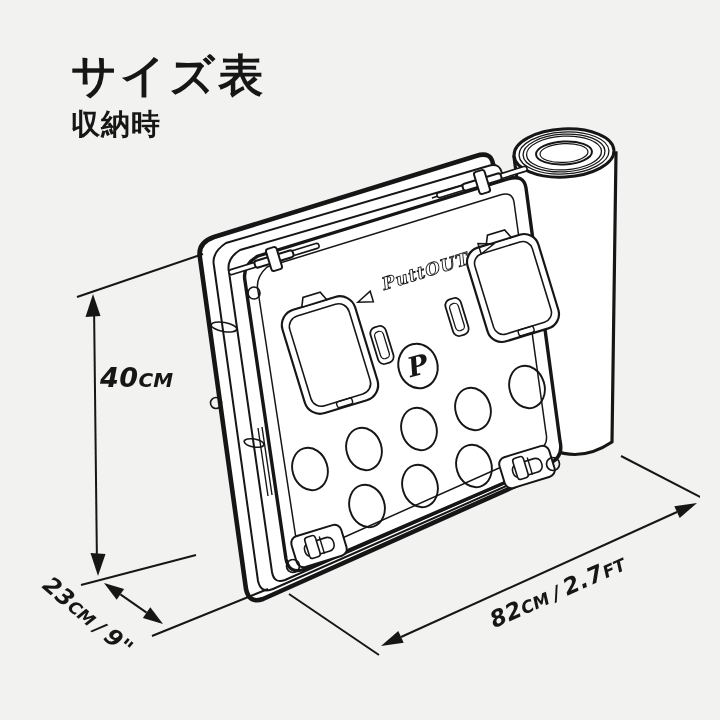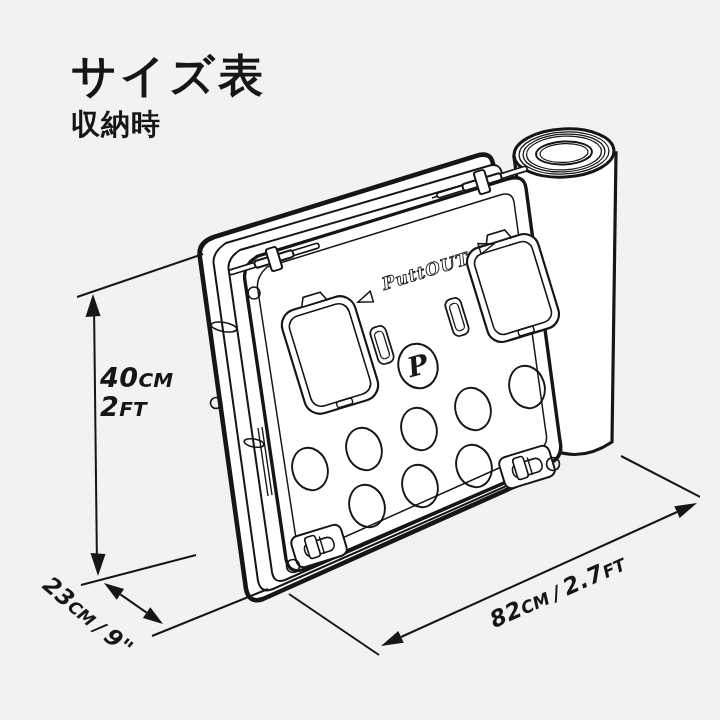--- a/index.html
+++ b/index.html
@@ -180,21 +180,20 @@
       <path class="stroke" stroke-width="2" d="M 289,594 L 379,655"></path>
       <path class="stroke" stroke-width="2" d="M 621,456 L 714,504"></path>
       <path class="stroke" stroke-width="2" d="M 401,637 L 677,512"></path>
       <polygon class="arrow" points="381,646 403.7,642.8 398.3,631"></polygon>
       <polygon class="arrow" points="697,503 679.7,518 674.3,506.2"></polygon>
     </g>
   </svg>
 
   <div class="dim-label dim-height">
     <div><span>40</span><span class="unit">CM</span></div>
-    <div><span>2</span><span class="unit">FT</span></div>
   </div>
 
   <div class="dim-label dim-depth">
     <span>23</span><span class="unit">CM</span><span class="sep">/</span><span>9</span><span>"</span>
   </div>
 
   <div class="dim-label dim-width">
     <span>82</span><span class="unit">CM</span><span class="sep">/</span><span>2.7</span><span class="unit">FT</span>
   </div>
 

